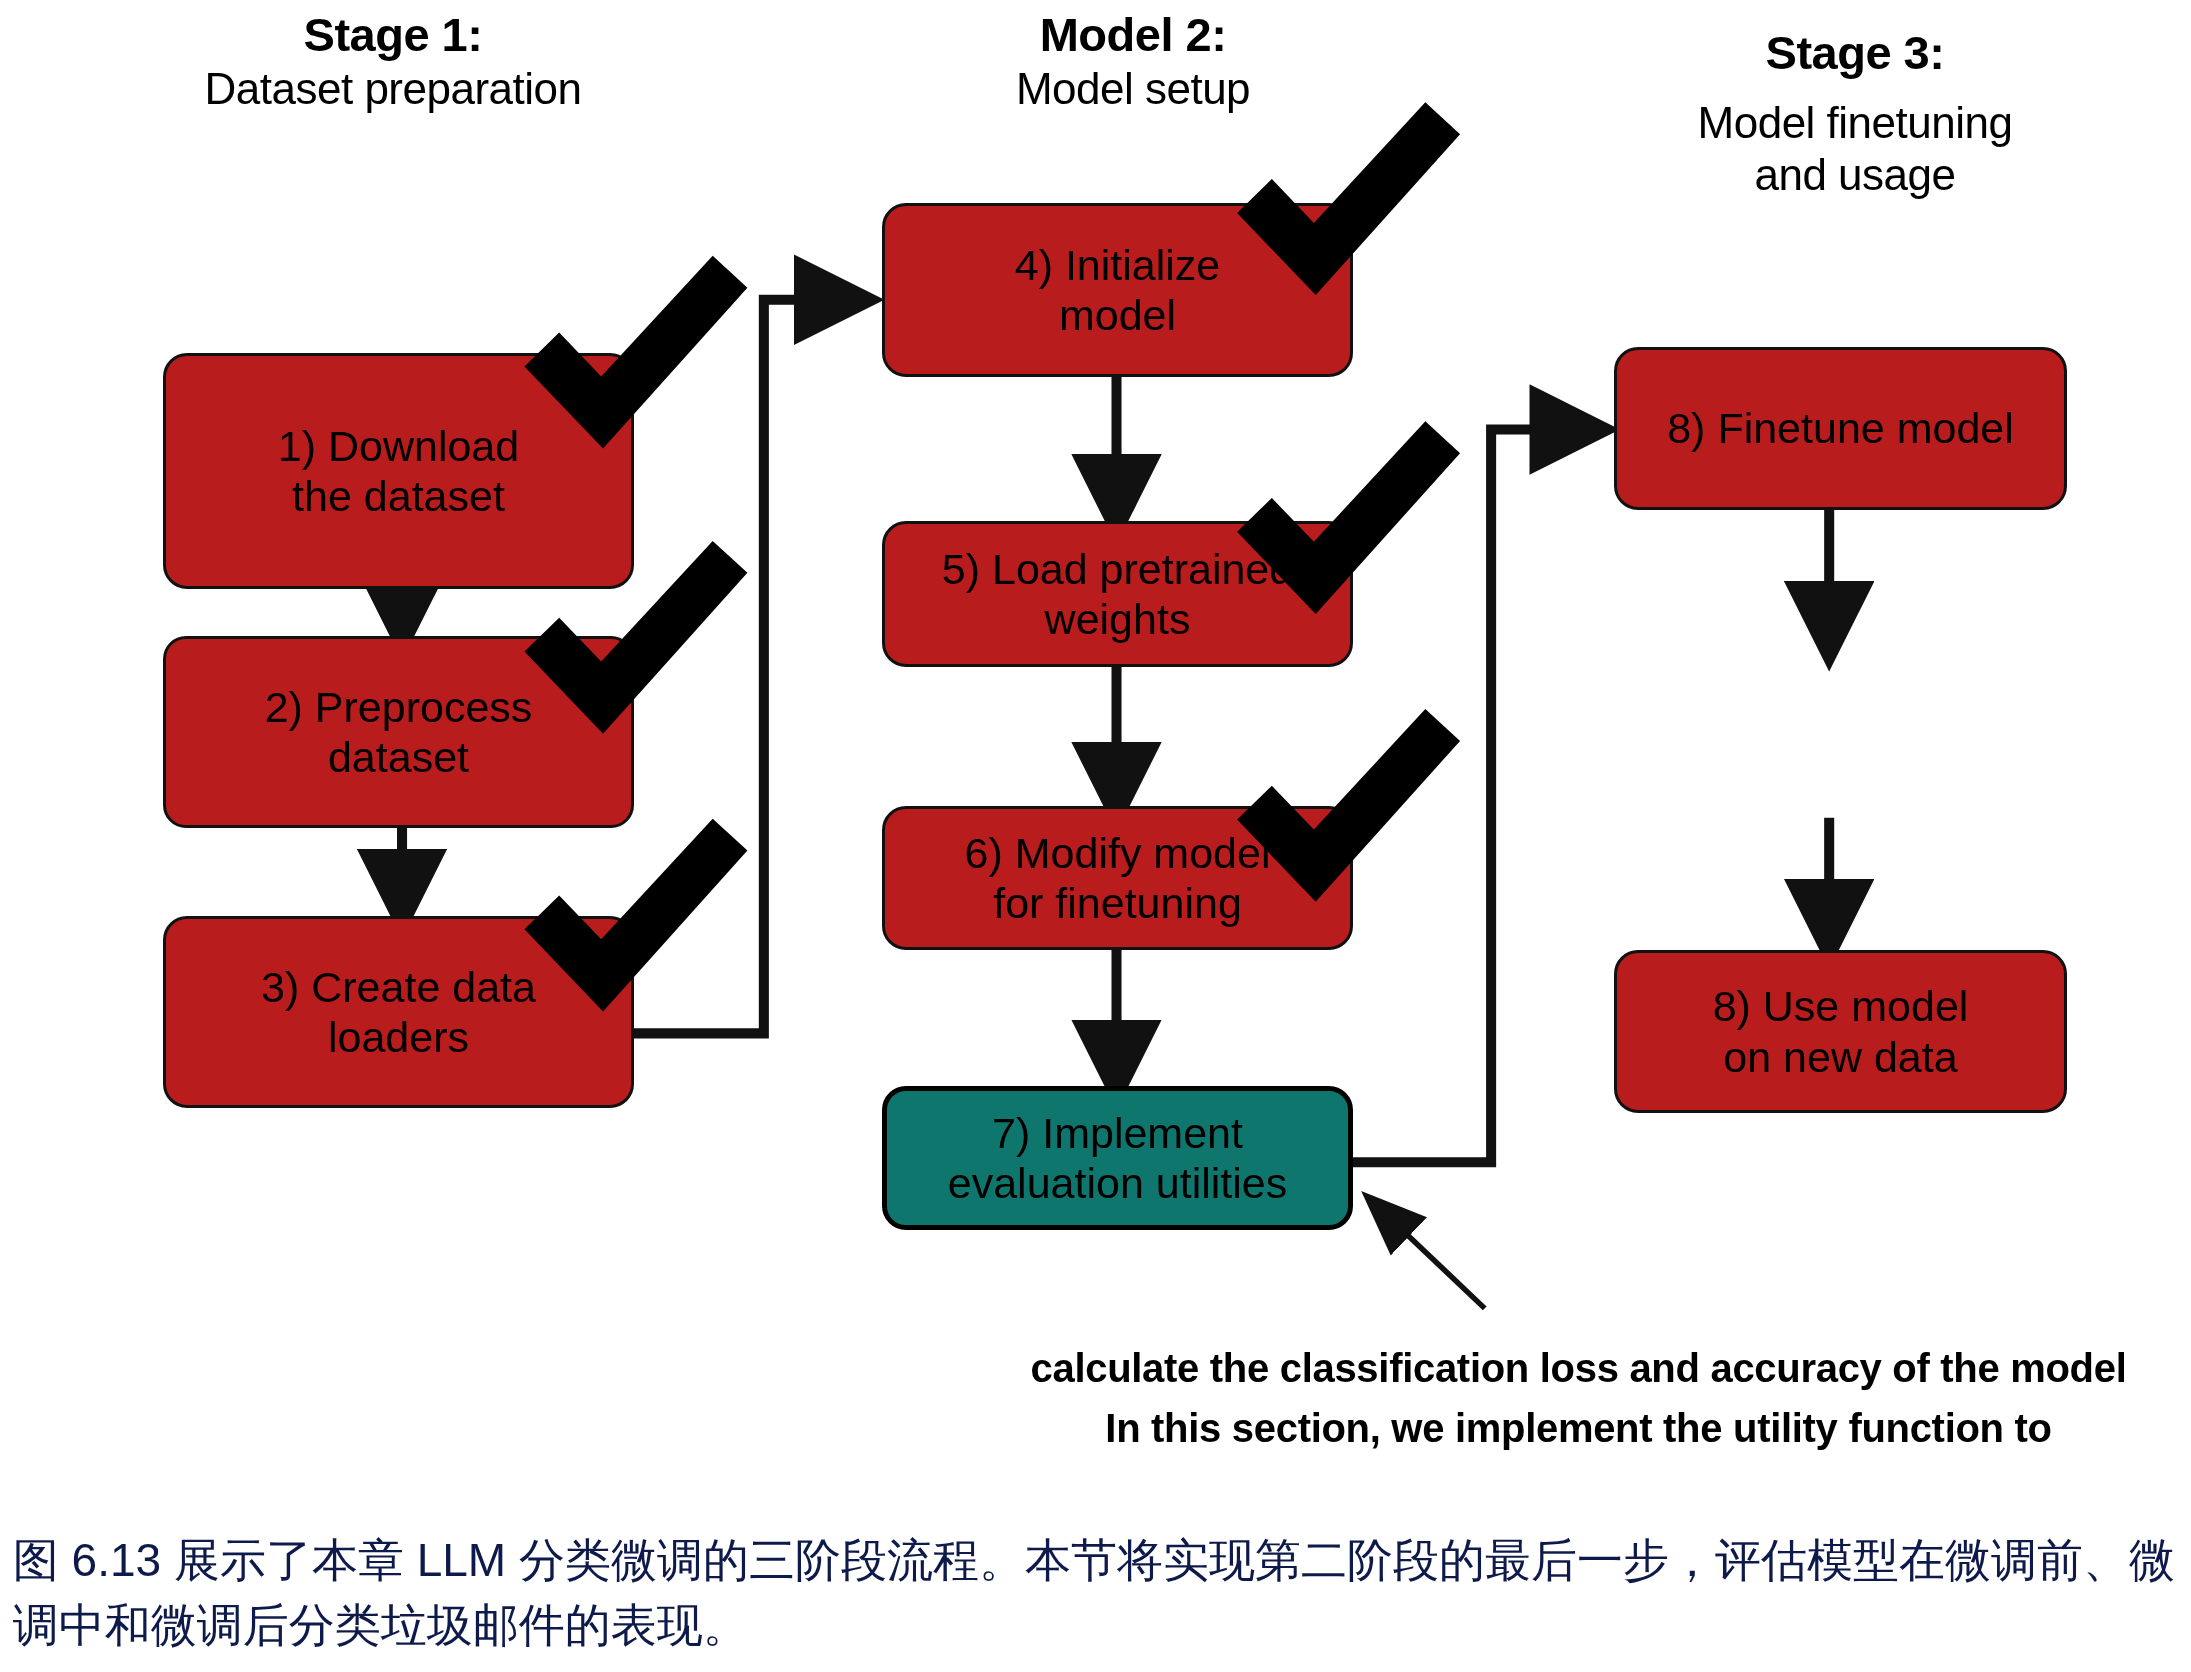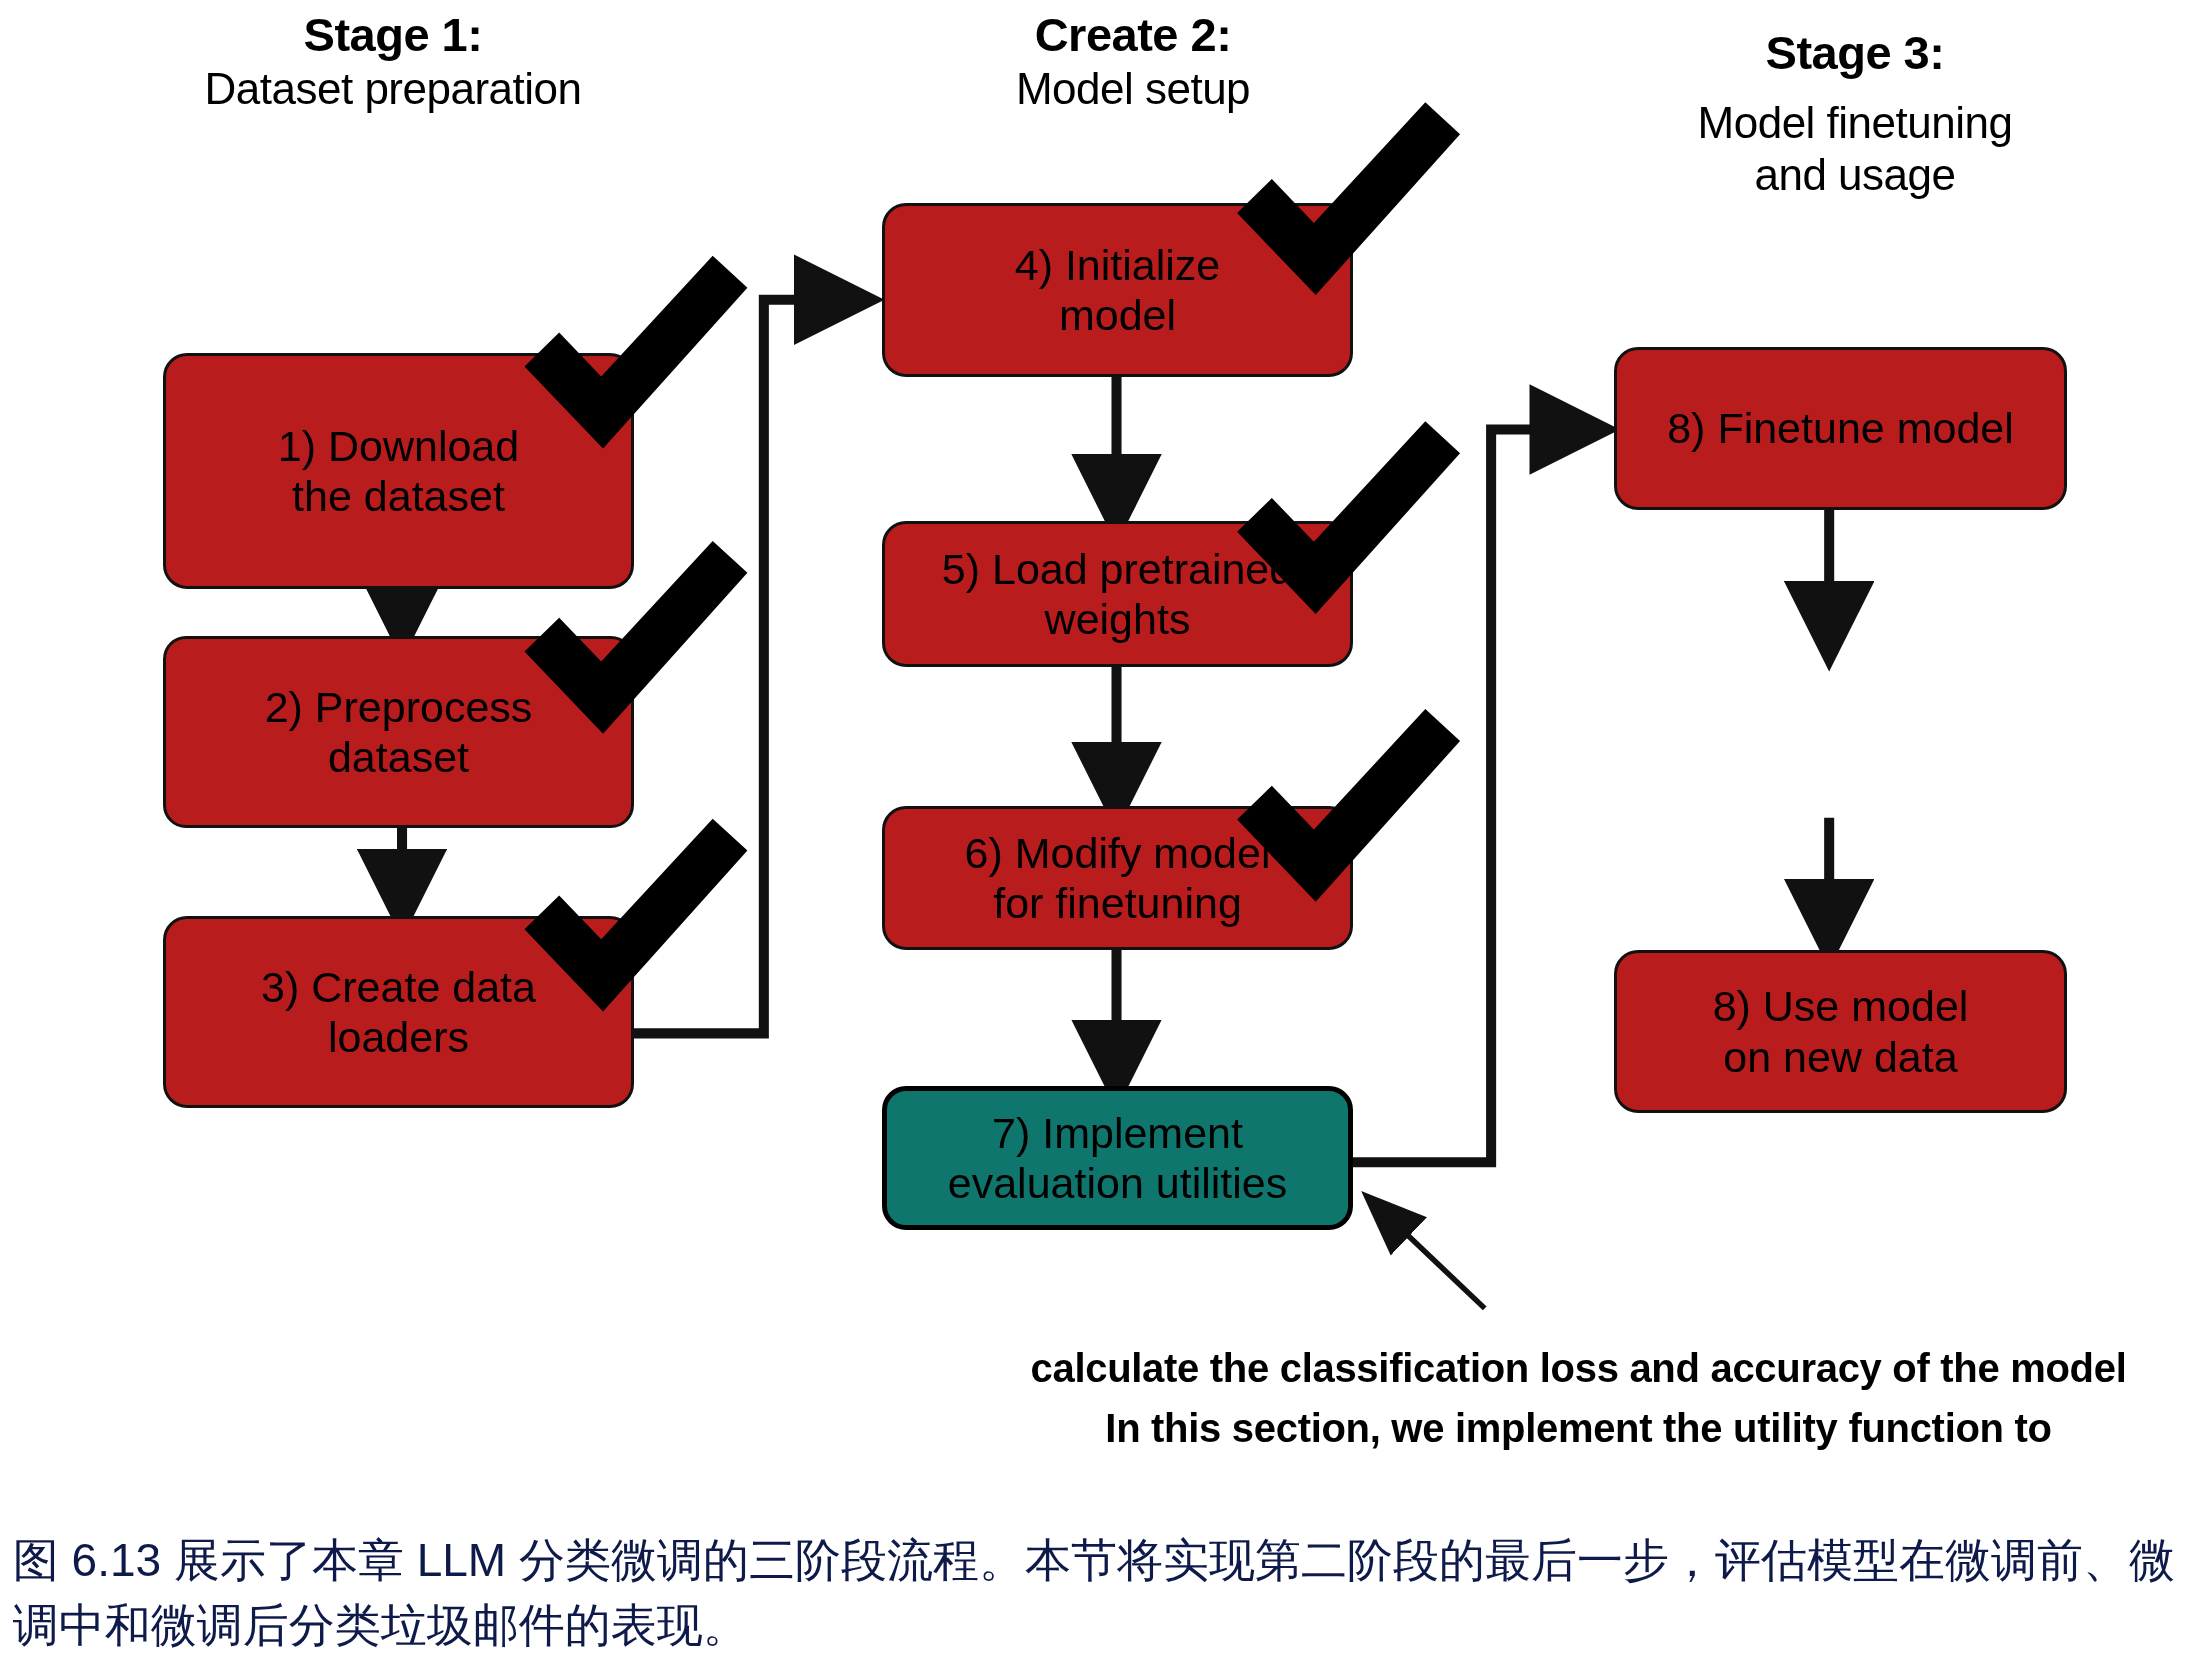--- a/index.html
+++ b/index.html
@@ -95,21 +95,21 @@
 <body>
 
 <div id="stage">
 
   <div class="stage-header" style="left:0px; top:7.3px; width:786px;">
     <span class="sh-title">Stage 1:</span>
     <span class="sh-sub">Dataset preparation</span>
   </div>
 
   <div class="stage-header" style="left:795px; top:7.3px; width:676px;">
-    <span class="sh-title">Create 2:</span>
+    <span class="sh-title">Model 2:</span>
     <span class="sh-sub">Model setup</span>
   </div>
 
   <div class="stage-header" style="left:1517px; top:7.3px; width:676px; white-space:pre-line;">
     <span class="sh-title">Stage 3:</span>
     <span class="sh-sub">Model finetuning
 and usage</span>
   </div>
 
   <svg class="wires" viewBox="0 0 2398 1830">

